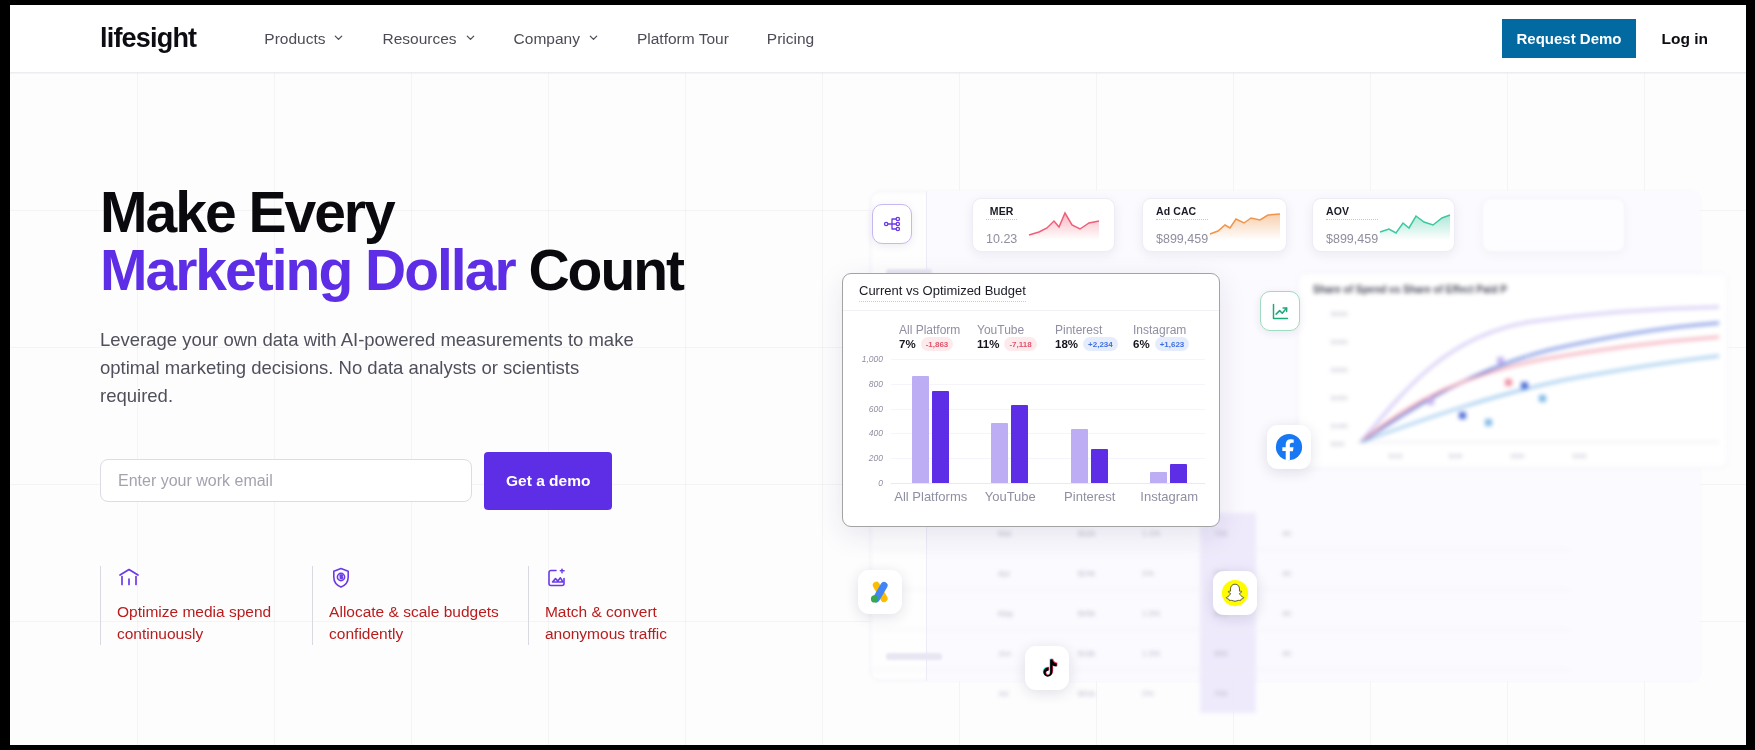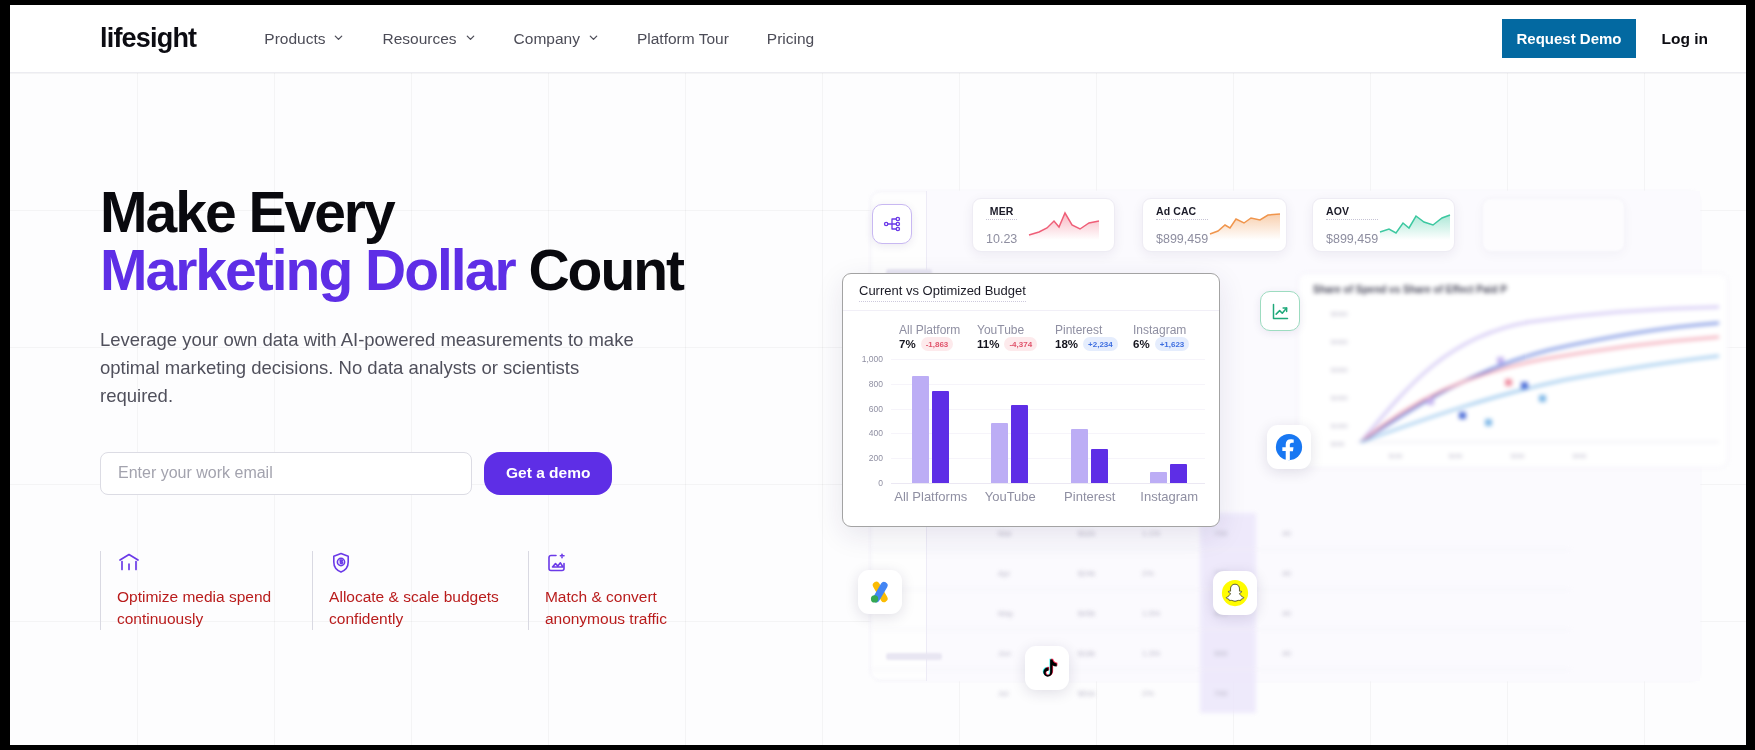--- a/index.html
+++ b/index.html
@@ -92,22 +92,22 @@
   .form-row {
     margin-top: 41px; display: flex; align-items: center; gap: 12px;
   }
   .email-input {
     width: 372px; height: 43px; border: 1px solid #dcdce4; border-radius: 8px;
     padding: 0 17px; font-size: 16px; color: #2b2b33; background: #fff;
     font-family: "Liberation Sans", sans-serif; outline: none;
   }
   .email-input::placeholder { color: #a3a3ae; }
   .btn-getdemo {
-    height: 43px; background: #5e2ee6; color: #fff; font-size: 15.5px;
-    font-weight: 700; padding: 12px 22px; border: none; border-radius: 16px;
+    height: 58px; background: #5e2ee6; color: #fff; font-size: 15.5px;
+    font-weight: 700; padding: 12px 22px; border: none; border-radius: 4px;
     cursor: pointer; font-family: "Liberation Sans", sans-serif; white-space: nowrap;
   }
 
   .features { margin-top: 56px; display: flex; }
   .feature {
     border-left: 1.5px solid #d9d9e2; padding-left: 16px; width: 228px;
   }
   .feature:nth-child(2) { width: 232px; }
   .feature-icon { height: 24px; color: #6b3ae8; margin-bottom: 11px; }
   .feature-icon svg { display: block; }
@@ -213,21 +213,21 @@
   .ccm-chip {
     font-size: 8px; font-weight: 600; padding: 2.5px 5px; border-radius: 9px;
   }
   .chip-neg { background: #fdeaec; color: #e0536b; }
   .chip-pos { background: #e5edfd; color: #3e6ee0; }
 
   .cc-plot { position: relative; height: 150px; margin: 8px 14px 0 10px; }
   .yaxis { position: absolute; left: 0; top: 0; width: 34px; height: 124px; }
   .ytick {
     position: absolute; right: 4px; font-size: 8.5px; color: #8f8fa2;
-    transform: translateY(-50%); white-space: nowrap;
+    transform: translateY(-50%); white-space: nowrap; font-style: italic;
   }
   .plotarea {
     position: absolute; left: 38px; right: 0; top: 0; height: 124px;
   }
   .gridline { position: absolute; left: 0; right: 0; height: 1px; background: #f6f4fa; }
   .gridline.base { background: #ebe8f3; }
   .bargroup {
     position: absolute; bottom: 0; display: flex; align-items: flex-end; gap: 3px;
   }
   .bar { width: 17px; border-radius: 1px 1px 0 0; }
@@ -524,21 +524,21 @@
             <div class="ccm-name">All Platform</div>
             <div class="ccm-row">
               <span class="ccm-pct">7%</span>
               <span class="ccm-chip chip-neg">-1,863</span>
             </div>
           </div>
           <div class="cc-metric">
             <div class="ccm-name">YouTube</div>
             <div class="ccm-row">
               <span class="ccm-pct">11%</span>
-              <span class="ccm-chip chip-neg">-4,374</span>
+              <span class="ccm-chip chip-neg">-7,118</span>
             </div>
           </div>
           <div class="cc-metric">
             <div class="ccm-name">Pinterest</div>
             <div class="ccm-row">
               <span class="ccm-pct">18%</span>
               <span class="ccm-chip chip-pos">+2,234</span>
             </div>
           </div>
           <div class="cc-metric">

